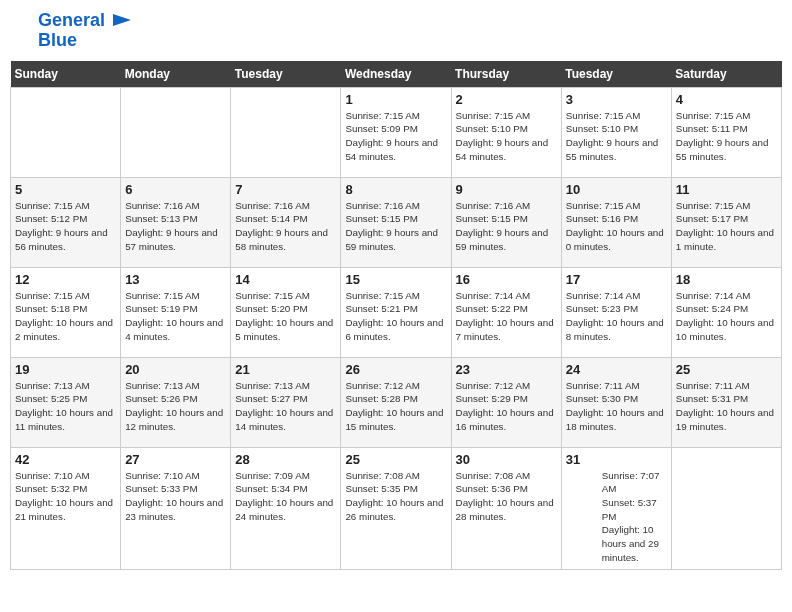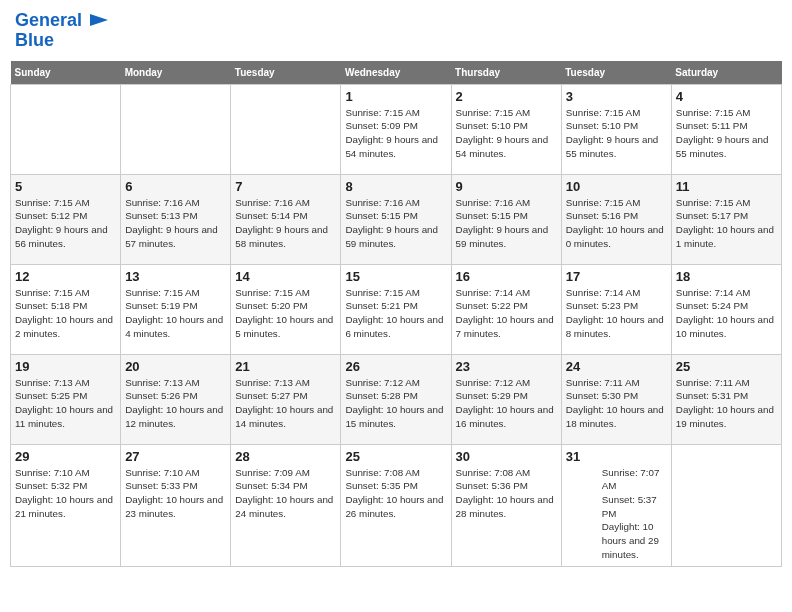--- a/index.html
+++ b/index.html
@@ -9,20 +9,21 @@
       width: 792px;
       min-height: 612px;
       padding: 10px;
     }
     .header {
       display: flex;
       align-items: flex-end;
       justify-content: space-between;
       margin-bottom: 10px;
       padding: 0 5px;
+      margin-left: 23px;
     }
     .logo {
       display: flex;
       align-items: center;
     }
     .title-block {
       text-align: right;
     }
     .title-block h1 {
       font-size: 32px;
@@ -33,25 +34,25 @@
       font-size: 16px;
       font-weight: normal;
       color: #444;
     }
     table {
       width: 100%;
       border-collapse: collapse;
       font-size: 10.5px;
     }
     thead tr th {
-      background-color: #737373;
+      background-color: #404040;
       color: #fff;
       padding: 6px 4px;
       text-align: left;
-      font-size: 10px;
+      font-size: 12px;
       font-weight: bold;
     }
     tbody tr td {
       border: 1px solid #ccc;
       vertical-align: top;
       padding: 4px;
       width: 14.28%;
       height: 90px;
     }
     tbody tr td .day-num {
@@ -263,21 +264,21 @@
         </td>
         <td>
           <span class="day-num">25</span>
           <div class="day-info" style="white-space: pre-line;">Sunrise: 7:11 AM
 Sunset: 5:31 PM
 Daylight: 10 hours and 19 minutes.</div>
         </td>
       </tr>
       <tr>
         <td>
-          <span class="day-num">29</span>
+          <span class="day-num">42</span>
           <div class="day-info" style="white-space: pre-line;">Sunrise: 7:10 AM
 Sunset: 5:32 PM
 Daylight: 10 hours and 21 minutes.</div>
         </td>
         <td>
           <span class="day-num">27</span>
           <div class="day-info" style="white-space: pre-line;">Sunrise: 7:10 AM
 Sunset: 5:33 PM
 Daylight: 10 hours and 23 minutes.</div>
         </td>

